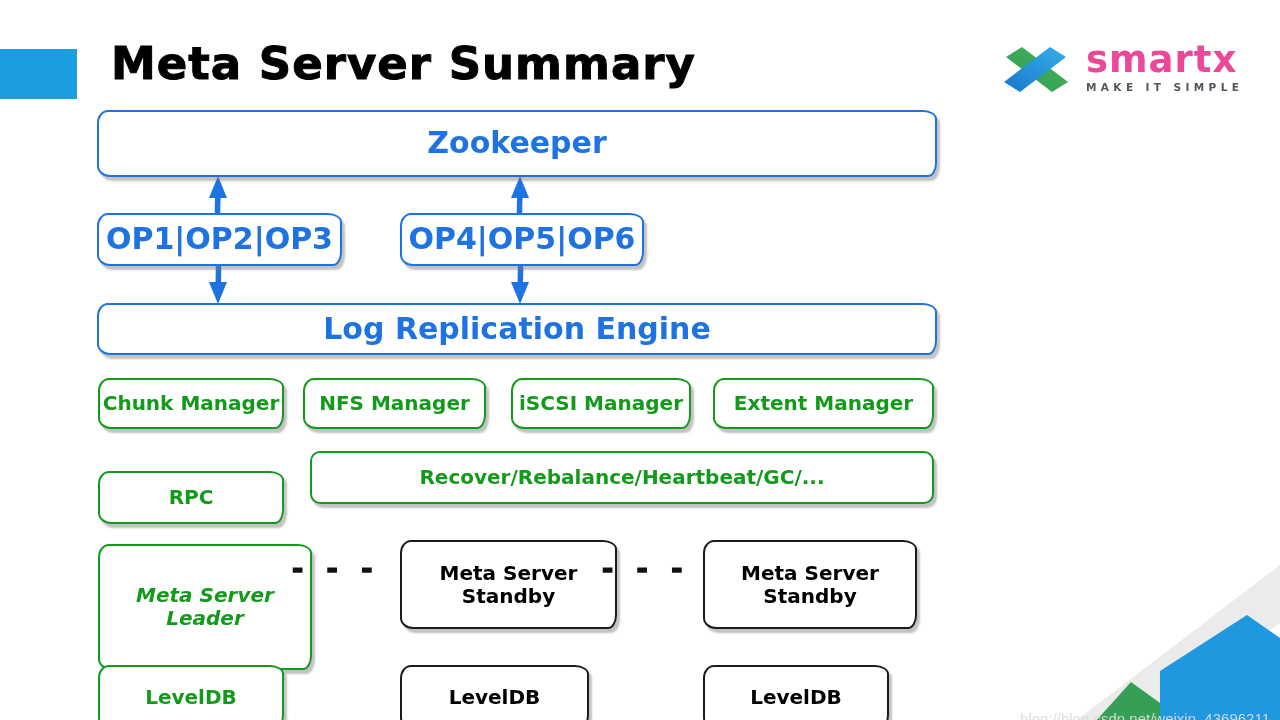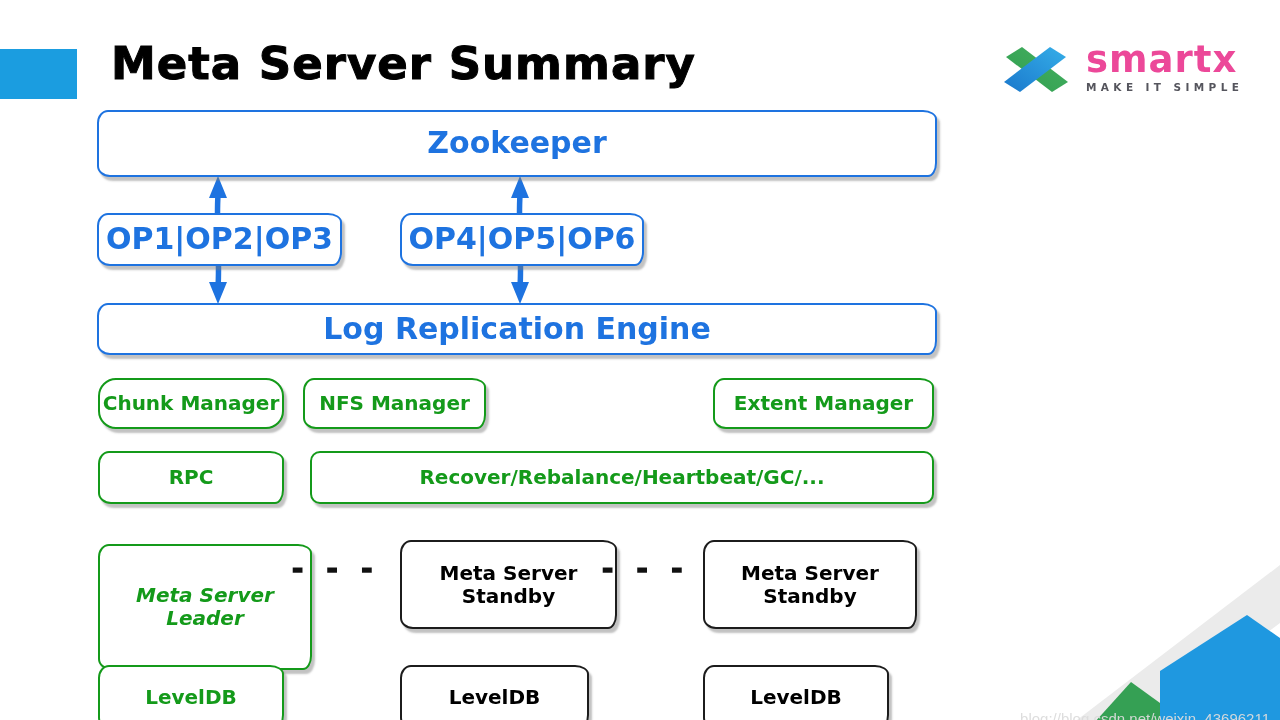--- a/index.html
+++ b/index.html
@@ -76,25 +76,26 @@
       <polygon points="520,163 511,185 529,185" stroke="none"></polygon>
       <polygon points="520,291 511,269 529,269" stroke="none"></polygon>
     </g>
   </svg>
 
   <div class="box blue lg" style="left:97px;top:97px;width:836px;height:63px;">Zookeeper</div>
   <div class="box blue lg" style="left:97px;top:200px;width:241px;height:49px;">OP1|OP2|OP3</div>
   <div class="box blue lg" style="left:400px;top:200px;width:240px;height:49px;">OP4|OP5|OP6</div>
   <div class="box blue lg" style="left:97px;top:290px;width:836px;height:48px;">Log Replication Engine</div>
 
-  <div class="box green" style="left:98px;top:365px;width:182px;height:47px;border-radius:18px;">Chunk Manager</div>
+  <div class="box green" style="left:98px;top:365px;width:182px;height:47px;">Chunk Manager</div>
   <div class="box green" style="left:303px;top:365px;width:179px;height:47px;">NFS Manager</div>
+  <div class="box green" style="left:511px;top:365px;width:176px;height:47px;">iSCSI Manager</div>
   <div class="box green" style="left:713px;top:365px;width:217px;height:47px;">Extent Manager</div>
 
-  <div class="box green" style="left:98px;top:438px;width:182px;height:49px;">RPC</div>
+  <div class="box green" style="left:98px;top:458px;width:182px;height:49px;">RPC</div>
   <div class="box green" style="left:310px;top:438px;width:620px;height:49px;border-radius:10px;">Recover/Rebalance/Heartbeat/GC/...</div>
 
   <div class="box green" style="left:98px;top:531px;width:182px;height:90px;padding:16px 14px;font-style:italic;">Meta Server Leader</div>
   <div class="dots" style="left:292px;top:540px;">- - -</div>
   <div class="box dark" style="left:400px;top:527px;width:185px;height:85px;padding:0 14px;">Meta Server Standby</div>
   <div class="dots" style="left:602px;top:540px;">- - -</div>
   <div class="box dark" style="left:703px;top:527px;width:182px;height:85px;padding:0 14px;">Meta Server Standby</div>
 
   <div class="box green" style="left:98px;top:652px;width:182px;height:60px;">LevelDB</div>
   <div class="box dark" style="left:400px;top:652px;width:185px;height:60px;">LevelDB</div>

